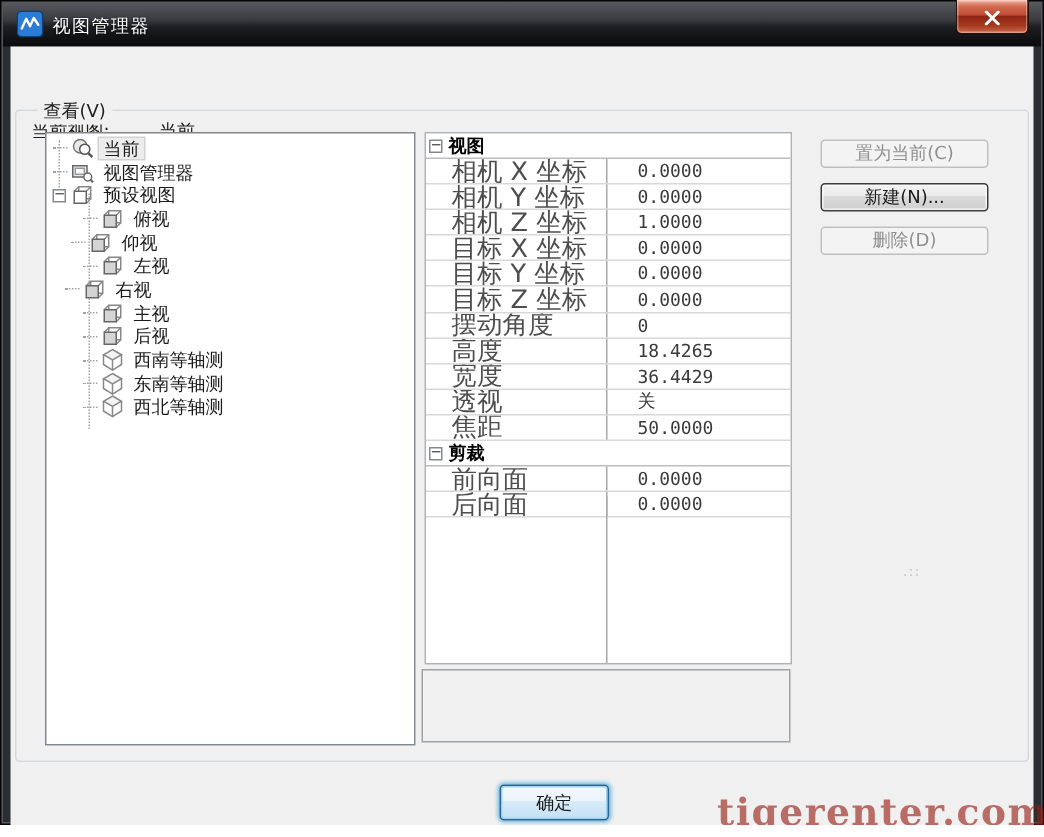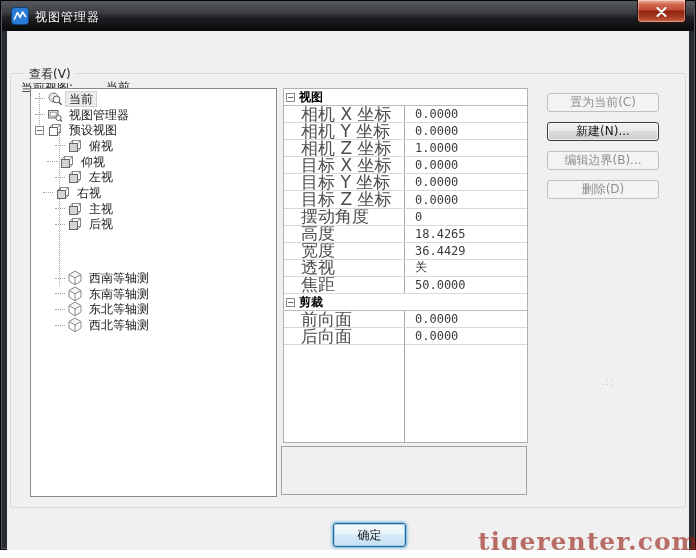--- a/index.html
+++ b/index.html
@@ -40,21 +40,21 @@
   
   .grid{position:absolute;left:283px;top:88px;width:245px;height:355px;background:#fff;
     border:1px solid #aeb2b5;box-sizing:border-box;overflow:hidden;}
   .phead{height:16px;display:flex;align-items:center;border-bottom:1px solid #bdbdbd;background:#fff;}
   .phead .expbox{width:9px;height:9px;border:1px solid #848991;background:#fff;font-size:9px;
     line-height:7px;text-align:center;color:#333;margin:0 4px 0 2px;box-sizing:border-box;flex:none;}
   .phead-label{font-size:12px;font-weight:bold;color:#000;}
   .prow{height:16.1px;display:flex;align-items:stretch;border-bottom:1px solid #d8d8d8;}
   .plabel{width:120px;flex:none;box-sizing:border-box;padding-left:17px;font-size:17px;
     color:#4d4d4d;display:flex;align-items:center;white-space:nowrap;overflow:hidden;}
-  .pvalue{flex:1;border-left:1px solid #a8a8a8;padding-left:10px;font-size:12px;
+  .pvalue{flex:1;border-left:1px solid #a8a8a8;padding-left:20px;font-size:12px;
     font-family:"DejaVu Sans Mono","Liberation Mono",monospace;color:#3a3a3a;display:flex;align-items:center;}
   .grid-divider{position:absolute;left:120px;top:242px;bottom:0;width:0;border-left:1px solid #a8a8a8;}
   .descbox{position:absolute;left:281px;top:446px;width:246px;height:49px;background:#f0f0f0;
     border:1px solid #9fa3a6;box-sizing:border-box;}
   
   .btn{font-family:"DejaVu Sans","Liberation Sans",sans-serif;font-size:12px;color:#1a1a1a;
     border:1px solid #8e8f8f;border-radius:3px;
     background:linear-gradient(180deg,#f2f2f2 0%,#ebebeb 45%,#dbdbdb 46%,#cfcfcf 100%);
     box-shadow:inset 0 0 0 1px rgba(255,255,255,.7);padding:0;}
   .btn.disabled{color:#8f8f8f;border-color:#bfbfbf;background:#f3f3f3;box-shadow:none;}
@@ -200,52 +200,41 @@
         <span class="tstub"></span>
         <span class="ticon">
           <svg width="16" height="16" viewBox="0 0 16 16">
             <path d="M2.5 5.5 L5.5 2.5 M10.5 5.5 L13.5 2.5 M2.5 13.5 L5.5 10.5 M10.5 13.5 L13.5 10.5" stroke="#888" fill="none"></path>
             <rect x="5.5" y="2.5" width="8" height="8" fill="none" stroke="#888"></rect>
             <rect x="2.5" y="5.5" width="8" height="8" fill="#d4d4d4" stroke="#666"></rect>
           </svg>
         </span>
         <span class="tlabel">后视</span>
       </div>
-      <div class="trow" style="padding-left: 24px; margin-top: 38px;">
+      <div class="trow" style="padding-left: 24px;">
         <span class="tstub"></span>
         <span class="ticon">
           <svg width="16" height="16" viewBox="0 0 16 16">
             <polygon points="8,1 14,4.5 8,8 2,4.5" fill="#f3f3f3" stroke="#888"></polygon>
             <polyline points="2,4.5 2,11 8,14.8 14,11 14,4.5" fill="none" stroke="#888"></polyline>
             <line x1="8" y1="8" x2="8" y2="14.8" stroke="#888"></line>
           </svg>
         </span>
         <span class="tlabel">西南等轴测</span>
       </div>
       <div class="trow" style="padding-left: 24px;">
         <span class="tstub"></span>
         <span class="ticon">
           <svg width="16" height="16" viewBox="0 0 16 16">
             <polygon points="8,1 14,4.5 8,8 2,4.5" fill="#f3f3f3" stroke="#888"></polygon>
             <polyline points="2,4.5 2,11 8,14.8 14,11 14,4.5" fill="none" stroke="#888"></polyline>
             <line x1="8" y1="8" x2="8" y2="14.8" stroke="#888"></line>
           </svg>
         </span>
         <span class="tlabel">东南等轴测</span>
-      </div>
-      <div class="trow" style="padding-left: 24px;">
-        <span class="tstub"></span>
-        <span class="ticon">
-          <svg width="16" height="16" viewBox="0 0 16 16">
-            <polygon points="8,1 14,4.5 8,8 2,4.5" fill="#f3f3f3" stroke="#888"></polygon>
-            <polyline points="2,4.5 2,11 8,14.8 14,11 14,4.5" fill="none" stroke="#888"></polyline>
-            <line x1="8" y1="8" x2="8" y2="14.8" stroke="#888"></line>
-          </svg>
-        </span>
-        <span class="tlabel">东北等轴测</span>
       </div>
       <div class="trow" style="padding-left: 24px;">
         <span class="tstub"></span>
         <span class="ticon">
           <svg width="16" height="16" viewBox="0 0 16 16">
             <polygon points="8,1 14,4.5 8,8 2,4.5" fill="#f3f3f3" stroke="#888"></polygon>
             <polyline points="2,4.5 2,11 8,14.8 14,11 14,4.5" fill="none" stroke="#888"></polyline>
             <line x1="8" y1="8" x2="8" y2="14.8" stroke="#888"></line>
           </svg>
         </span>
@@ -315,21 +304,20 @@
         <span class="plabel">后向面</span>
         <span class="pvalue">0.0000</span>
       </div>
     </div>
 
   <div class="descbox"></div>
 
   <div class="sidebtns">
       <button class="btn disabled" disabled="">置为当前(C)</button>
       <button class="btn focused">新建(N)...</button>
-      <button class="btn disabled" disabled="">编辑边界(B)...</button>
       <button class="btn disabled" disabled="">删除(D)</button>
     </div>
 
   <div class="bottombar">
       <button class="btn default">确定</button>
       <button class="btn">取消</button>
       <button class="btn disabled" disabled="">应用(A)</button>
       <button class="btn">帮助(H)</button>
     </div>
 

